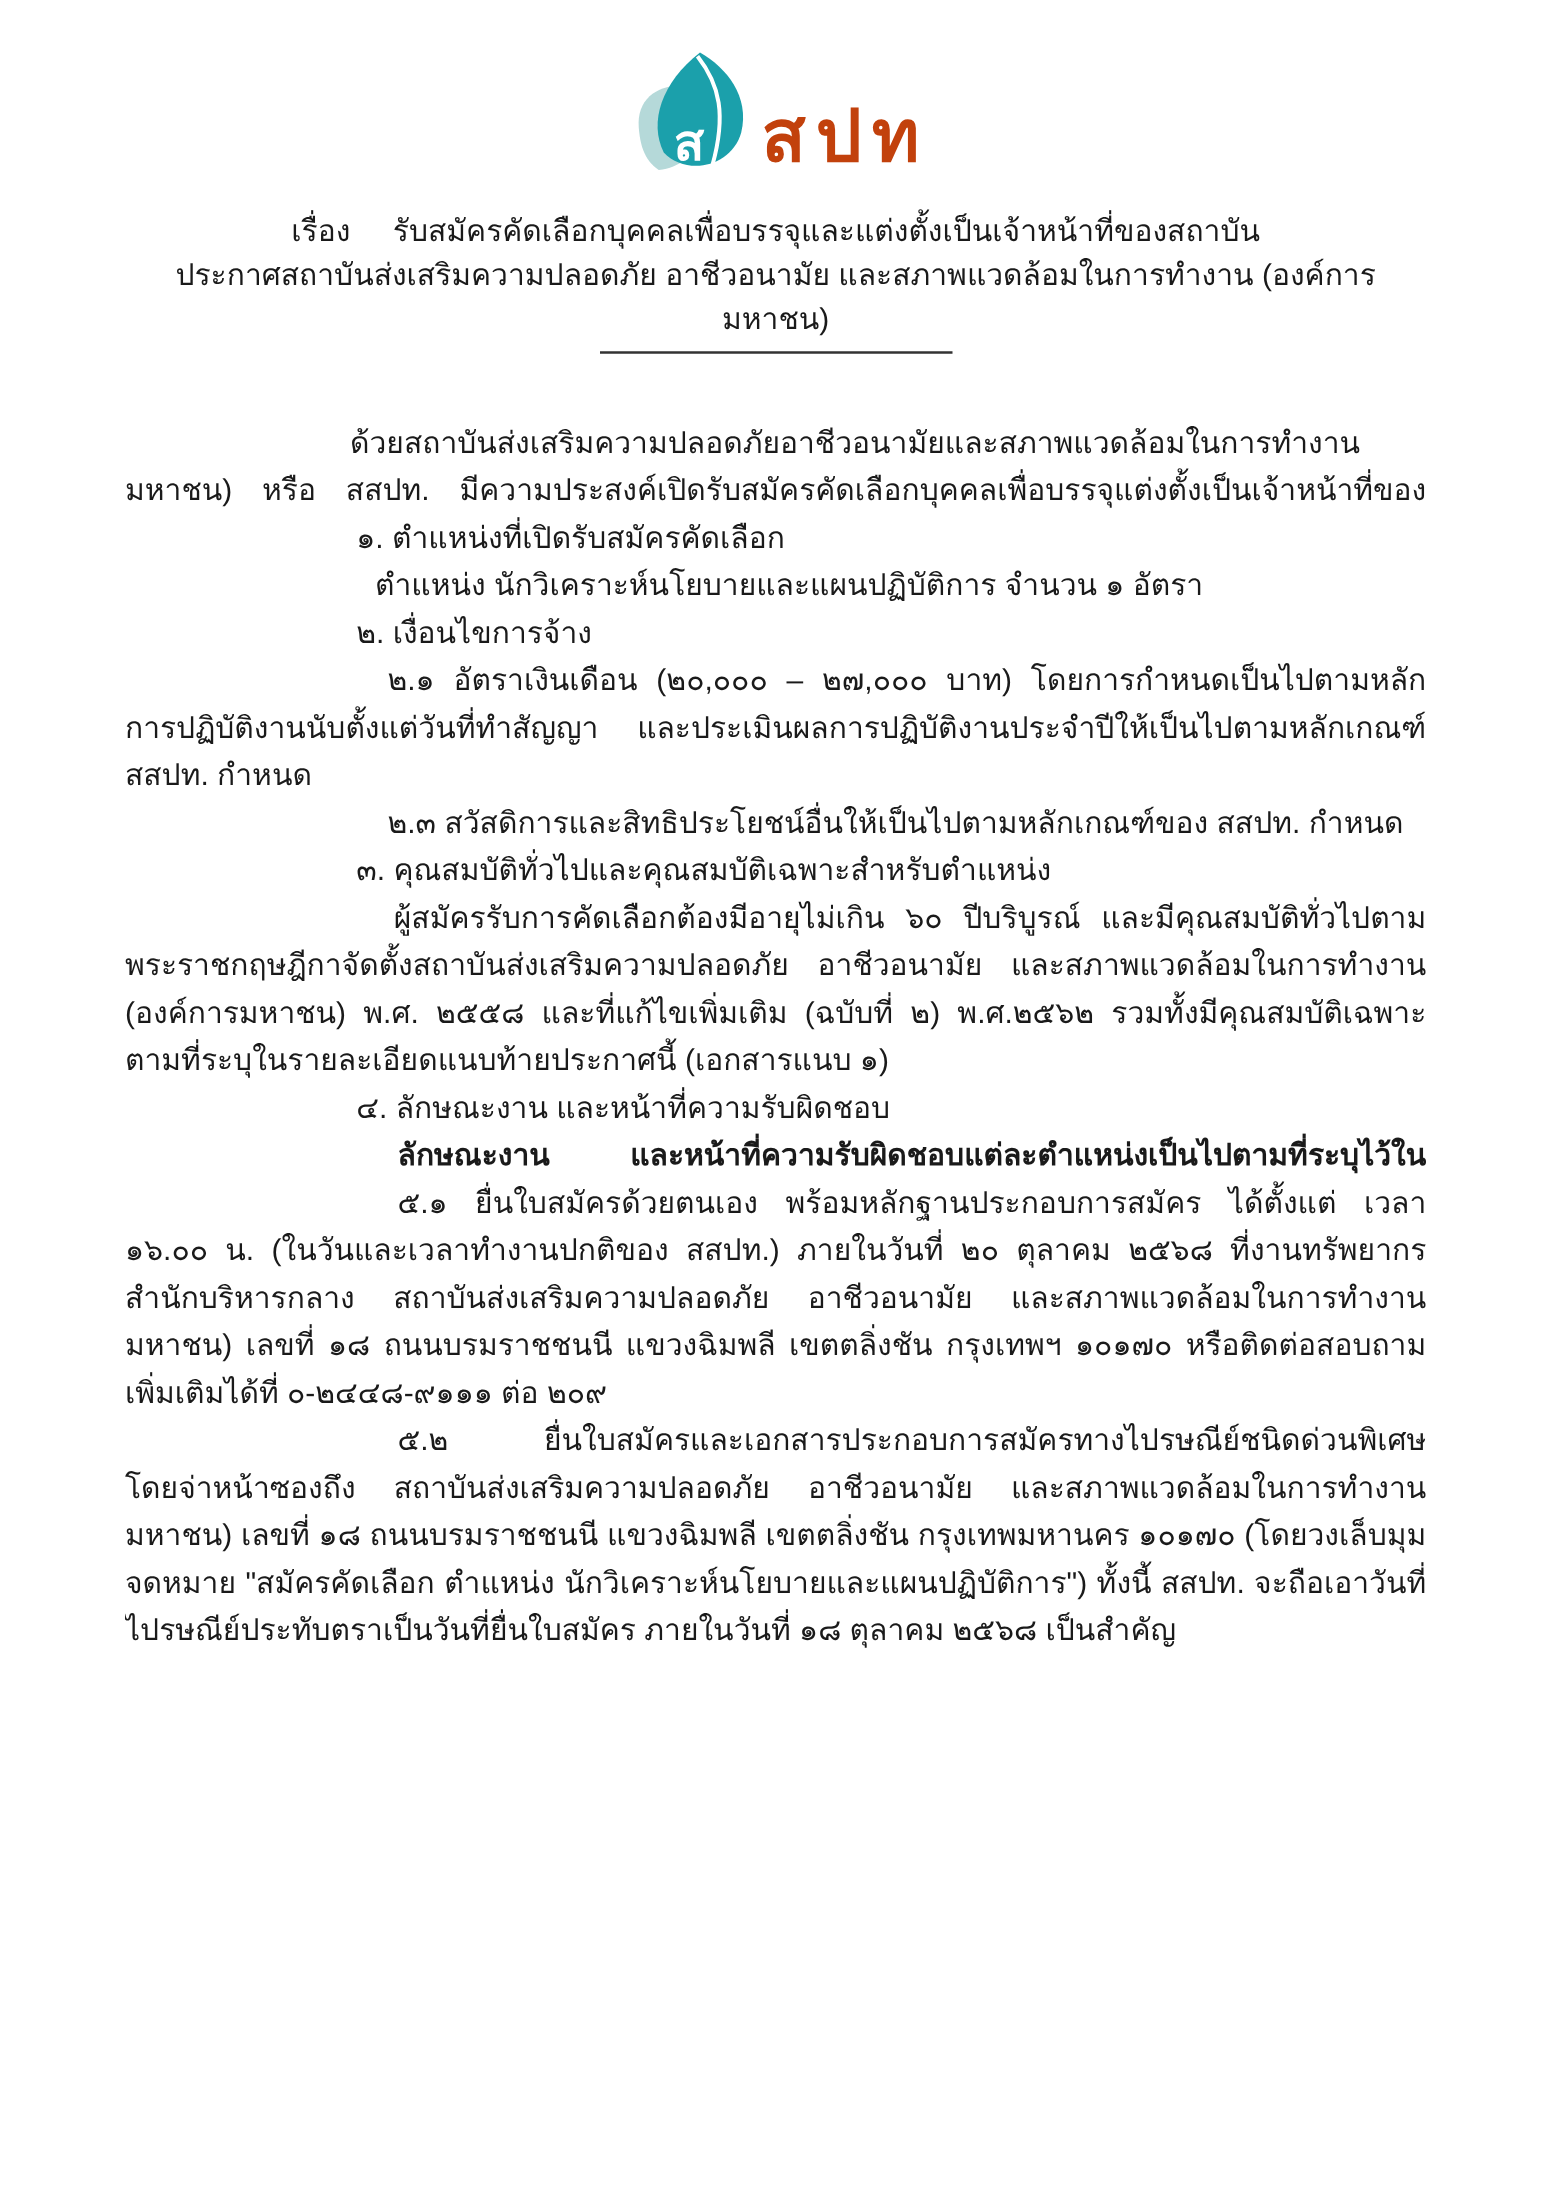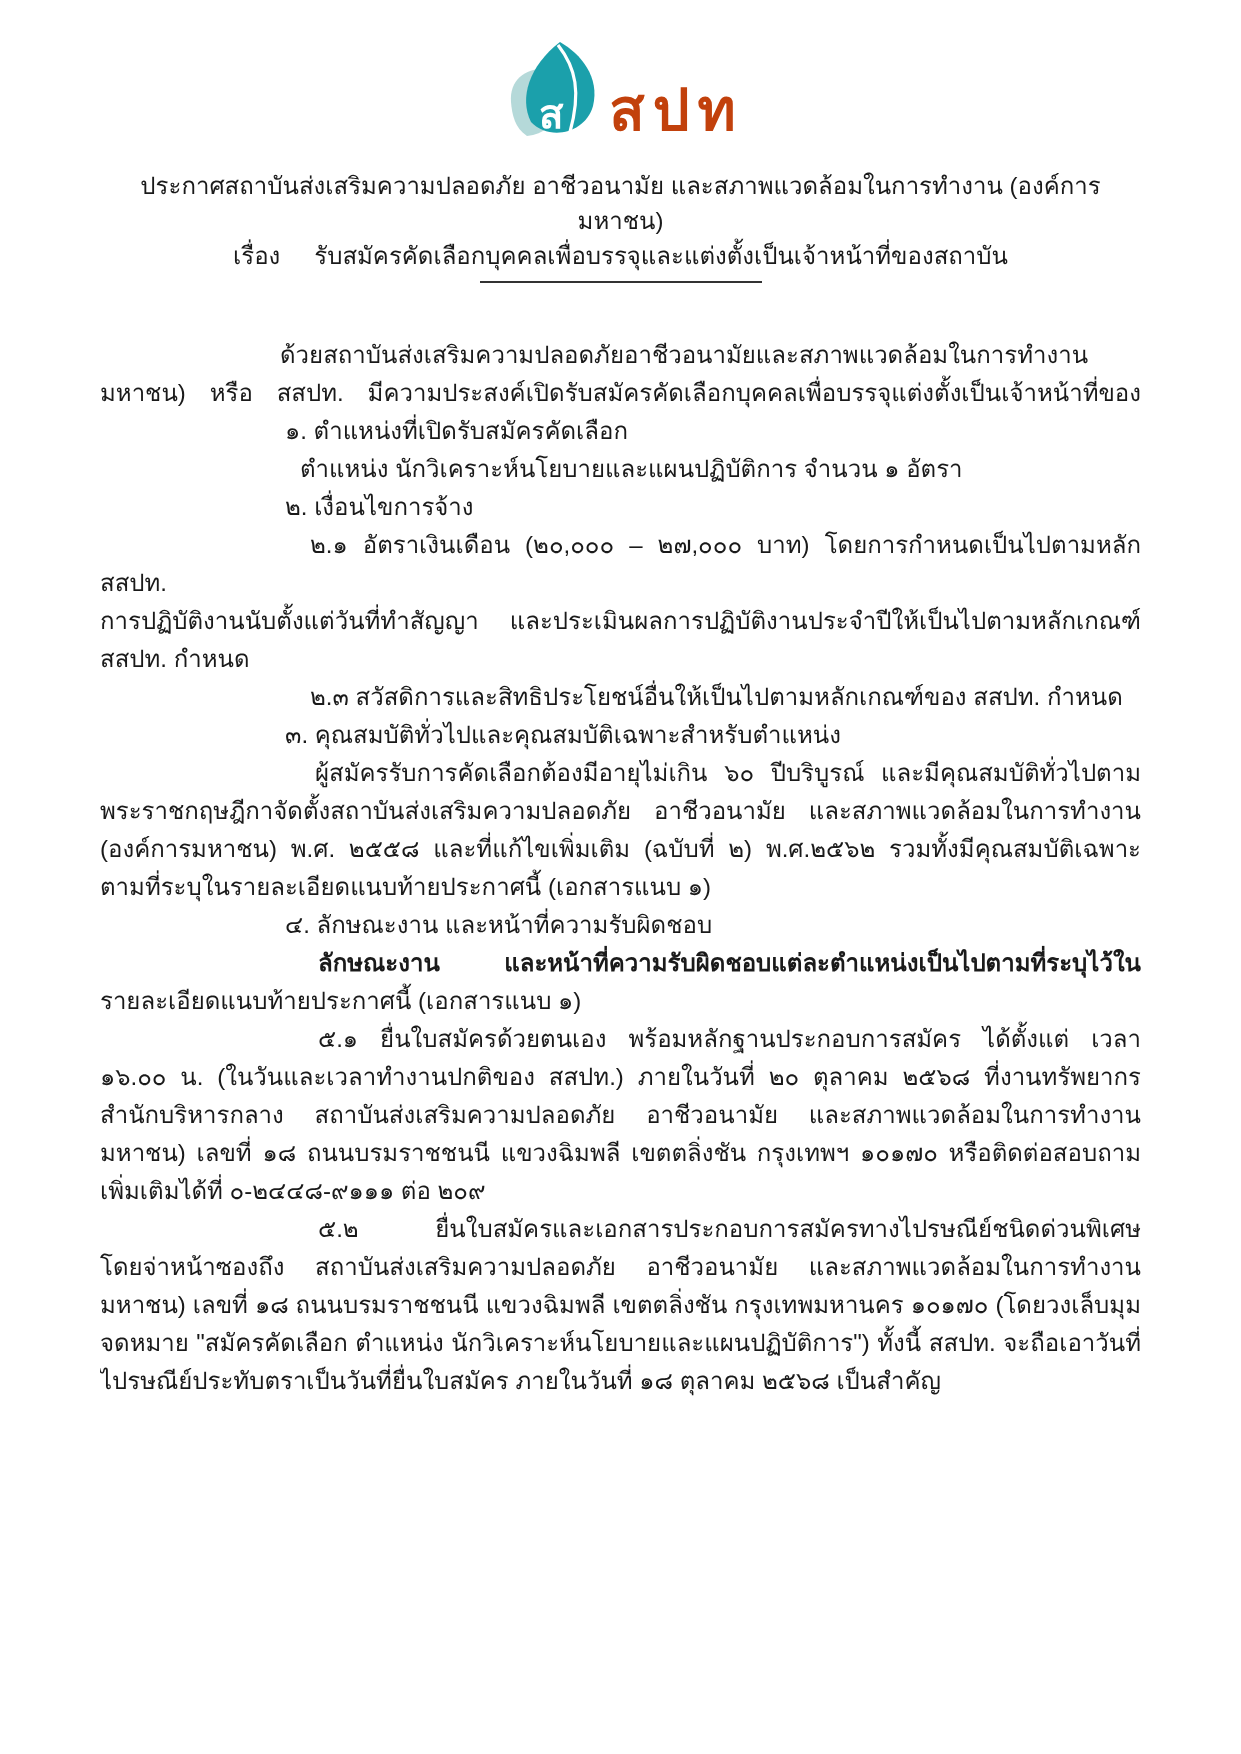--- a/index.html
+++ b/index.html
@@ -55,46 +55,44 @@
     <svg width="118" height="105" viewBox="0 0 118 105" aria-hidden="true">
       <path d="M14,62 C12,36 34,24 62,30 C72,58 64,92 30,96 C18,88 15,75 14,62 Z" fill="#b5d9d9"></path>
       <path d="M63,2 C32,26 22,58 34,82 C52,101 88,94 96,66 C103,37 84,14 63,2 Z" fill="#1ba0ab"></path>
       <path d="M61,5 C79,28 84,52 73,92" stroke="#ffffff" stroke-width="3.2" fill="none"></path>
       <text x="42" y="88" font-size="40" font-weight="bold" fill="#ffffff">ส</text>
     </svg>
     <span class="logo-text" style="color:#c2410c">สปท</span>
   </div>
 
   <div class="doc-header">
-    <div>ประกาศสถาบันส่งเสริมความปลอดภัย อาชีวอนามัย และสภาพแวดล้อมในการทำงาน (องค์การมหาชน)</div>
     <div>
       <span>เรื่อง</span><span class="subject-gap"></span><span>รับสมัครคัดเลือกบุคคลเพื่อบรรจุและแต่งตั้งเป็นเจ้าหน้าที่ของสถาบัน</span>
     </div>
+    <div>ประกาศสถาบันส่งเสริมความปลอดภัย อาชีวอนามัย และสภาพแวดล้อมในการทำงาน (องค์การมหาชน)</div>
     <div class="title-divider"></div>
   </div>
 
   <div class="doc-body">
       <div class="bline j" style="padding-left: 180px;">ด้วยสถาบันส่งเสริมความปลอดภัยอาชีวอนามัยและสภาพแวดล้อมในการทำงาน (องค์การ</div>
       <div class="bline j" style="padding-left: 0px;">มหาชน) หรือ สสปท. มีความประสงค์เปิดรับสมัครคัดเลือกบุคคลเพื่อบรรจุแต่งตั้งเป็นเจ้าหน้าที่ของ สสปท.</div>
       <div class="bline" style="padding-left: 185px;">๑. ตำแหน่งที่เปิดรับสมัครคัดเลือก</div>
       <div class="bline" style="padding-left: 200px;">ตำแหน่ง นักวิเคราะห์นโยบายและแผนปฏิบัติการ จำนวน ๑ อัตรา</div>
       <div class="bline" style="padding-left: 185px;">๒. เงื่อนไขการจ้าง</div>
       <div class="bline j" style="padding-left: 210px;">๒.๑ อัตราเงินเดือน (๒๐,๐๐๐ – ๒๗,๐๐๐ บาท) โดยการกำหนดเป็นไปตามหลักเกณฑ์</div>
-      <div class="bline" style="padding-left: 0px;">สสปท.</div>
       <div class="bline j" style="padding-left: 0px;">การปฏิบัติงานนับตั้งแต่วันที่ทำสัญญา และประเมินผลการปฏิบัติงานประจำปีให้เป็นไปตามหลักเกณฑ์ของ</div>
       <div class="bline" style="padding-left: 0px;">สสปท. กำหนด</div>
       <div class="bline" style="padding-left: 210px;">๒.๓ สวัสดิการและสิทธิประโยชน์อื่นให้เป็นไปตามหลักเกณฑ์ของ สสปท. กำหนด</div>
       <div class="bline" style="padding-left: 185px;">๓. คุณสมบัติทั่วไปและคุณสมบัติเฉพาะสำหรับตำแหน่ง</div>
       <div class="bline j" style="padding-left: 215px;">ผู้สมัครรับการคัดเลือกต้องมีอายุไม่เกิน ๖๐ ปีบริบูรณ์ และมีคุณสมบัติทั่วไปตาม</div>
       <div class="bline j" style="padding-left: 0px;">พระราชกฤษฎีกาจัดตั้งสถาบันส่งเสริมความปลอดภัย อาชีวอนามัย และสภาพแวดล้อมในการทำงาน</div>
       <div class="bline j" style="padding-left: 0px;">(องค์การมหาชน) พ.ศ. ๒๕๕๘ และที่แก้ไขเพิ่มเติม (ฉบับที่ ๒) พ.ศ.๒๕๖๒ รวมทั้งมีคุณสมบัติเฉพาะตำแหน่ง</div>
       <div class="bline" style="padding-left: 0px;">ตามที่ระบุในรายละเอียดแนบท้ายประกาศนี้ (เอกสารแนบ ๑)</div>
       <div class="bline" style="padding-left: 185px;">๔. ลักษณะงาน และหน้าที่ความรับผิดชอบ</div>
       <div class="bline j" style="padding-left: 218px; font-weight: bold;">ลักษณะงาน และหน้าที่ความรับผิดชอบแต่ละตำแหน่งเป็นไปตามที่ระบุไว้ใน</div>
-      <div class="bline" style="padding-left: 0px;">รายละเอียดแนบท้ายประกาศนี้ (เอกสารแนบ ๑)</div>
       <div class="bline j" style="padding-left: 218px;">๕.๑ ยื่นใบสมัครด้วยตนเอง พร้อมหลักฐานประกอบการสมัคร ได้ตั้งแต่ เวลา ๐๙.๐๐ -</div>
       <div class="bline j" style="padding-left: 0px;">๑๖.๐๐ น. (ในวันและเวลาทำงานปกติของ สสปท.) ภายในวันที่ ๒๐ ตุลาคม ๒๕๖๘ ที่งานทรัพยากรบุคคล</div>
       <div class="bline j" style="padding-left: 0px;">สำนักบริหารกลาง สถาบันส่งเสริมความปลอดภัย อาชีวอนามัย และสภาพแวดล้อมในการทำงาน (องค์การ</div>
       <div class="bline j" style="padding-left: 0px;">มหาชน) เลขที่ ๑๘ ถนนบรมราชชนนี แขวงฉิมพลี เขตตลิ่งชัน กรุงเทพฯ ๑๐๑๗๐ หรือติดต่อสอบถาม</div>
       <div class="bline" style="padding-left: 0px;">เพิ่มเติมได้ที่ ๐-๒๔๔๘-๙๑๑๑ ต่อ ๒๐๙</div>
       <div class="bline j" style="padding-left: 218px;">๕.๒ ยื่นใบสมัครและเอกสารประกอบการสมัครทางไปรษณีย์ชนิดด่วนพิเศษ (EMS)</div>
       <div class="bline j" style="padding-left: 0px;">โดยจ่าหน้าซองถึง สถาบันส่งเสริมความปลอดภัย อาชีวอนามัย และสภาพแวดล้อมในการทำงาน (องค์การ</div>
       <div class="bline j" style="padding-left: 0px;">มหาชน) เลขที่ ๑๘ ถนนบรมราชชนนี แขวงฉิมพลี เขตตลิ่งชัน กรุงเทพมหานคร ๑๐๑๗๐ (โดยวงเล็บมุมซอง</div>
       <div class="bline j" style="padding-left: 0px;">จดหมาย "สมัครคัดเลือก ตำแหน่ง นักวิเคราะห์นโยบายและแผนปฏิบัติการ") ทั้งนี้ สสปท. จะถือเอาวันที่</div>
       <div class="bline" style="padding-left: 0px;">ไปรษณีย์ประทับตราเป็นวันที่ยื่นใบสมัคร ภายในวันที่ ๑๘ ตุลาคม ๒๕๖๘ เป็นสำคัญ</div>

